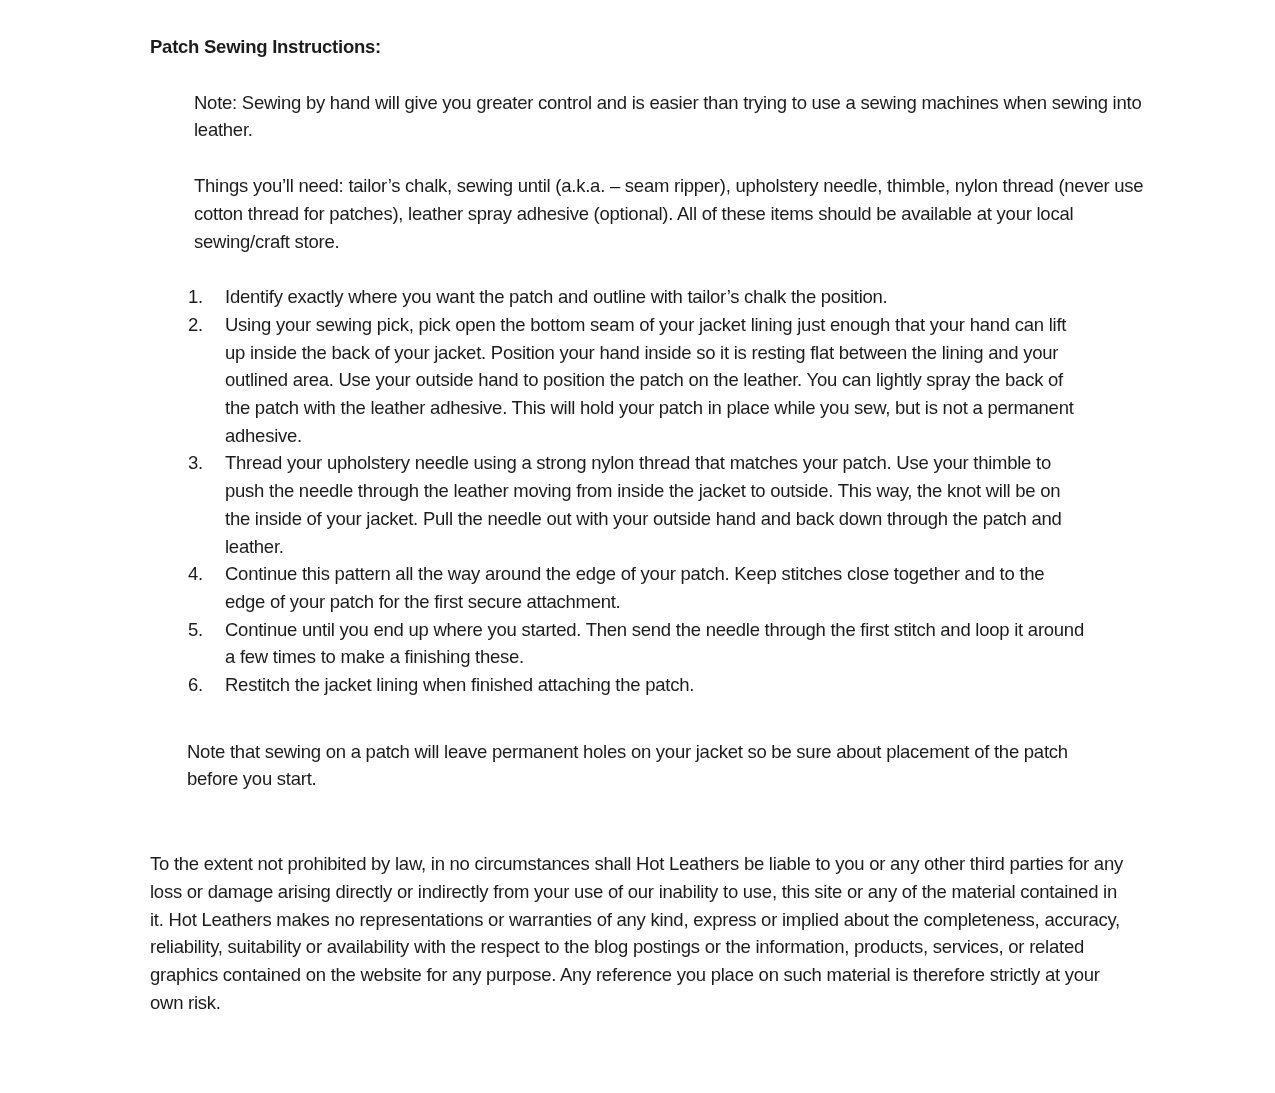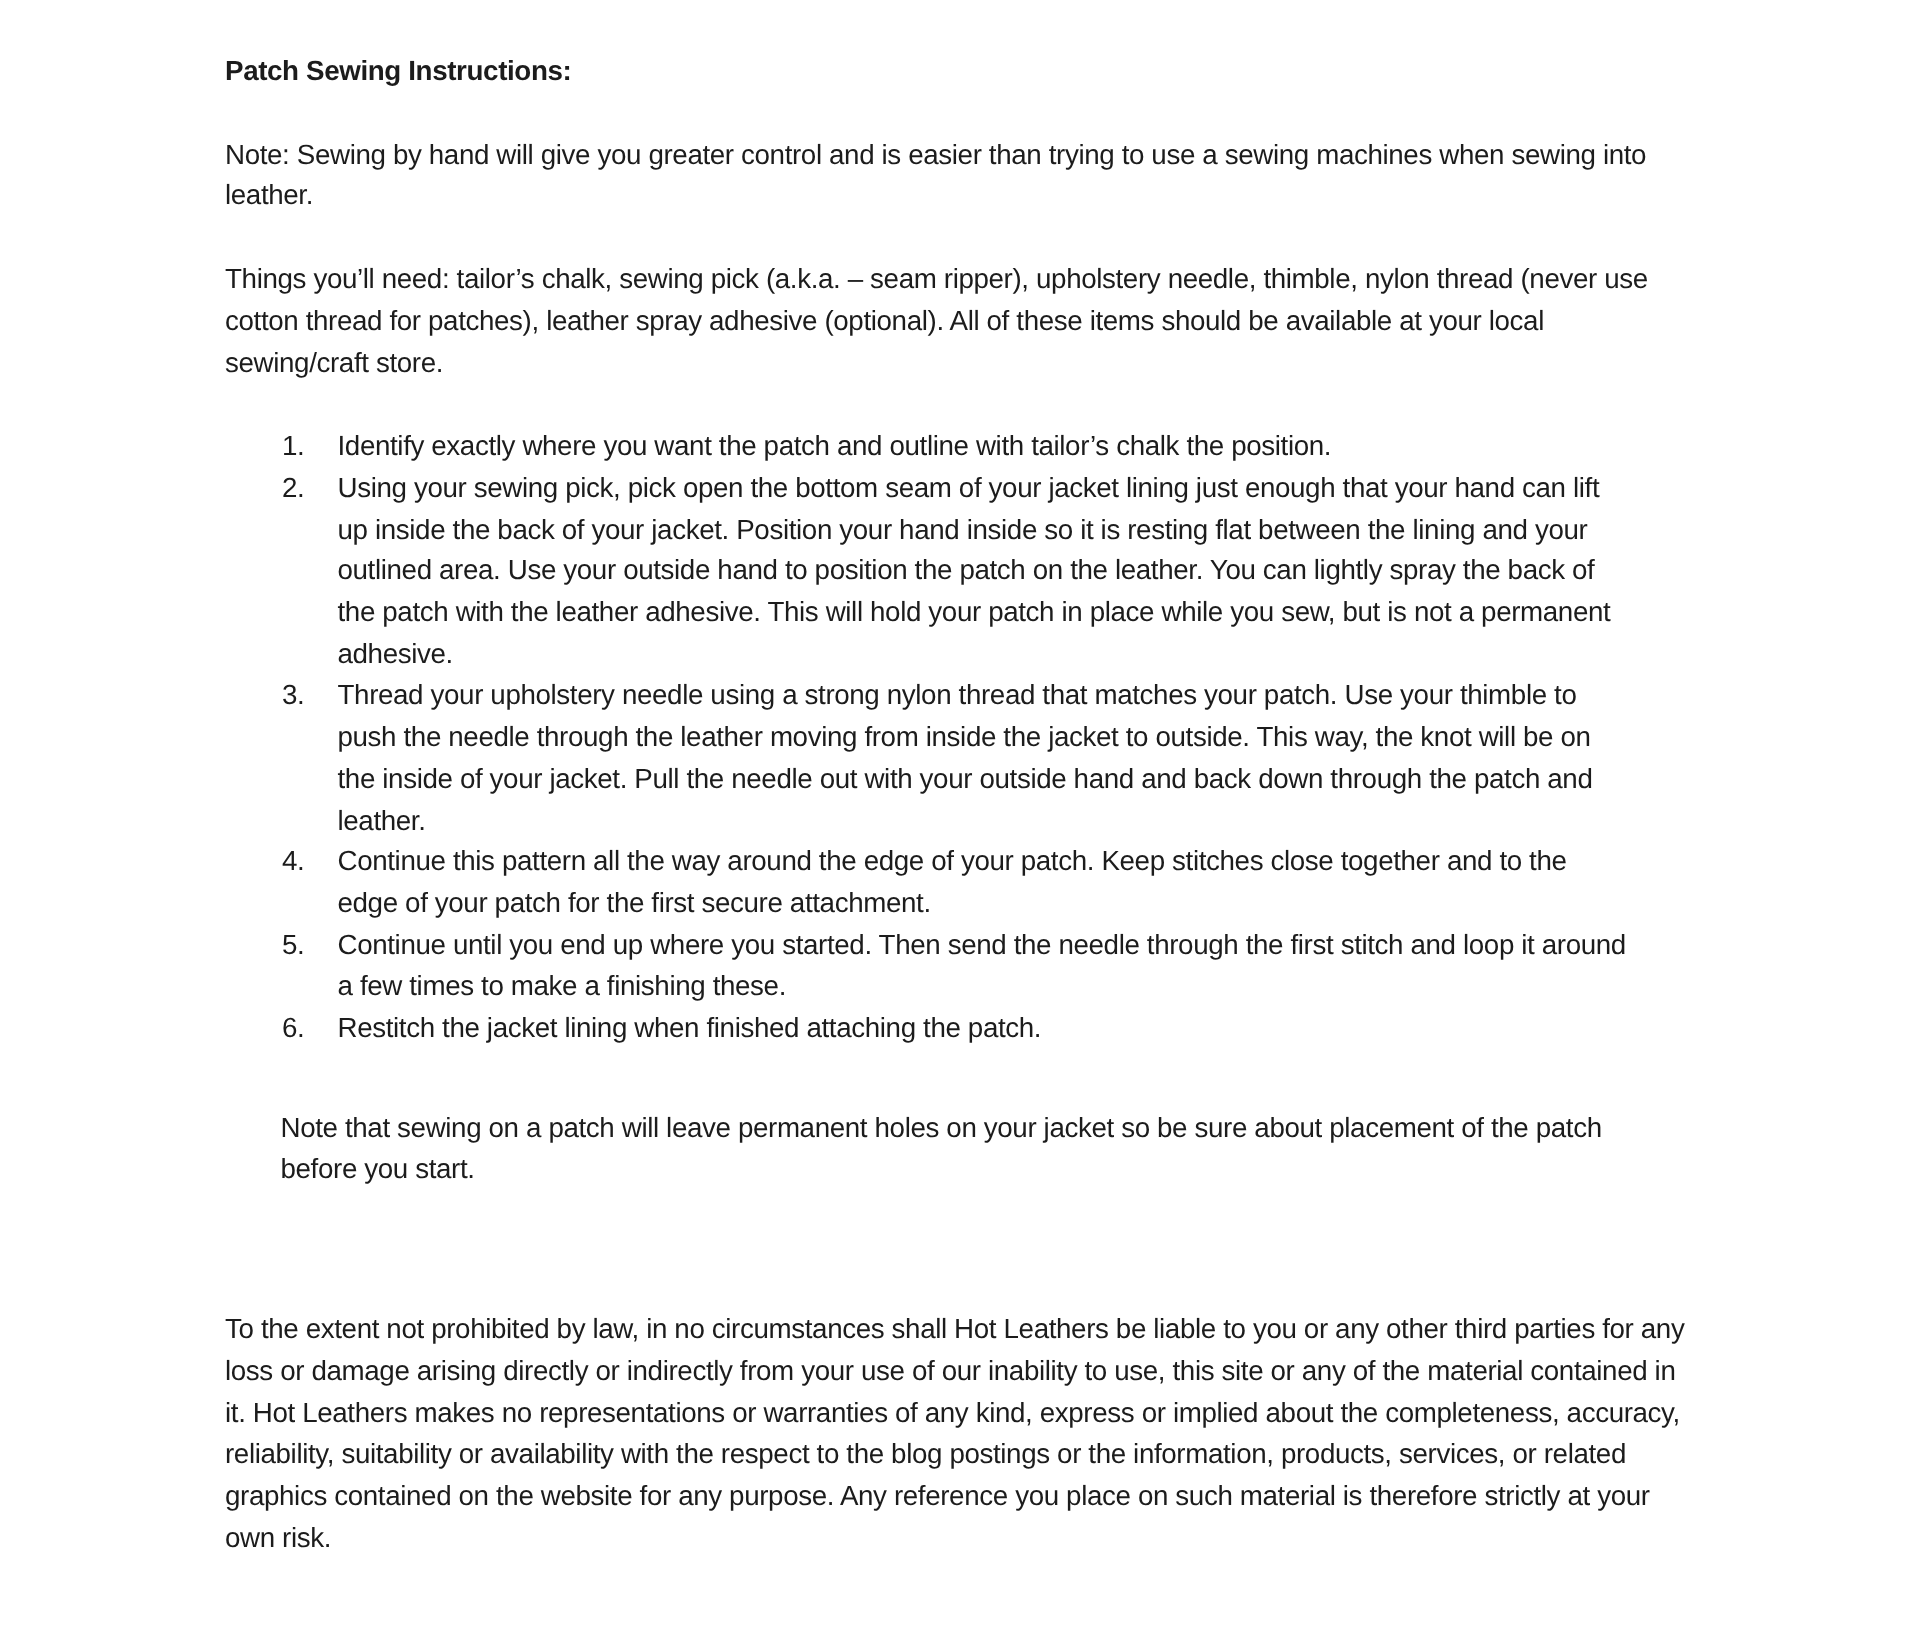--- a/index.html
+++ b/index.html
@@ -20,39 +20,39 @@
     position: absolute;
     top: 33px;
     left: 150px;
     width: 975px;
   }
   .doc-title {
     font-size: 18.5px;
     font-weight: bold;
     line-height: 27.7px;
   }
-  .para { margin-top: 28px; width: 975px; }
+  .para { margin-top: 28px; width: 975px; margin-left: 44px; }
   .steps { margin-top: 28px; margin-left: 38px; }
   .step { display: flex; }
   .step-num { width: 37px; flex-shrink: 0; }
   .step-text { width: 860px; }
   .note-block { margin-top: 39px; margin-left: 37px; width: 932px; }
-  .disclaimer { margin-top: 79px; width: 978px; }
+  .disclaimer { margin-top: 57px; width: 978px; }
 </style>
 </head>
 <body>
 
 <div class="page">
   <div class="content">
 
     <div class="doc-title">Patch Sewing Instructions:</div>
 
     <p class="para">Note: Sewing by hand will give you greater control and is easier than trying to use a sewing machines when sewing into leather.</p>
 
-    <p class="para">Things you’ll need: tailor’s chalk, sewing pick (a.k.a. – seam ripper), upholstery needle, thimble, nylon thread (never use cotton thread for patches), leather spray adhesive (optional). All of these items should be available at your local sewing/craft store.</p>
+    <p class="para">Things you’ll need: tailor’s chalk, sewing until (a.k.a. – seam ripper), upholstery needle, thimble, nylon thread (never use cotton thread for patches), leather spray adhesive (optional). All of these items should be available at your local sewing/craft store.</p>
 
     <div class="steps">
       <div class="step">
         <span class="step-num">1.</span>
         <span class="step-text">Identify exactly where you want the patch and outline with tailor’s chalk the position.</span>
       </div>
       <div class="step">
         <span class="step-num">2.</span>
         <span class="step-text">Using your sewing pick, pick open the bottom seam of your jacket lining just enough that your hand can lift up inside the back of your jacket. Position your hand inside so it is resting flat between the lining and your outlined area. Use your outside hand to position the patch on the leather. You can lightly spray the back of the patch with the leather adhesive. This will hold your patch in place while you sew, but is not a permanent adhesive.</span>
       </div>

